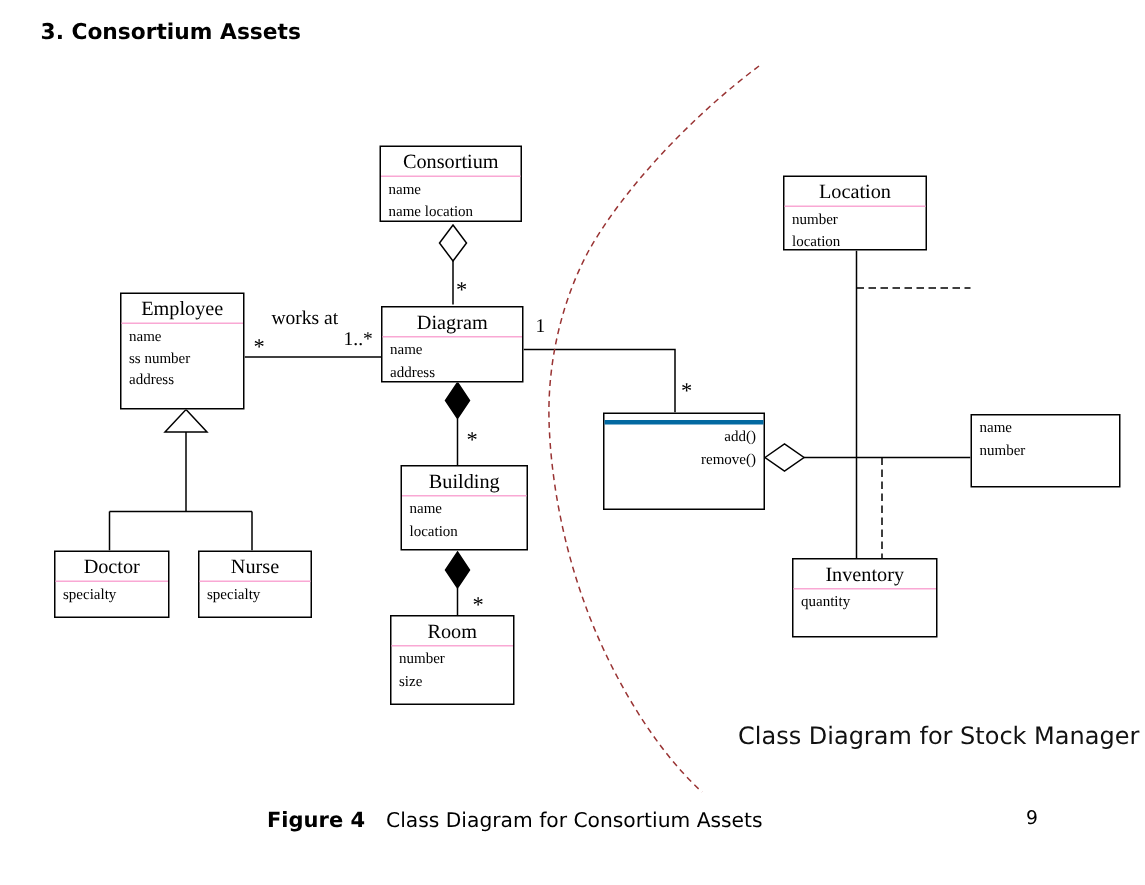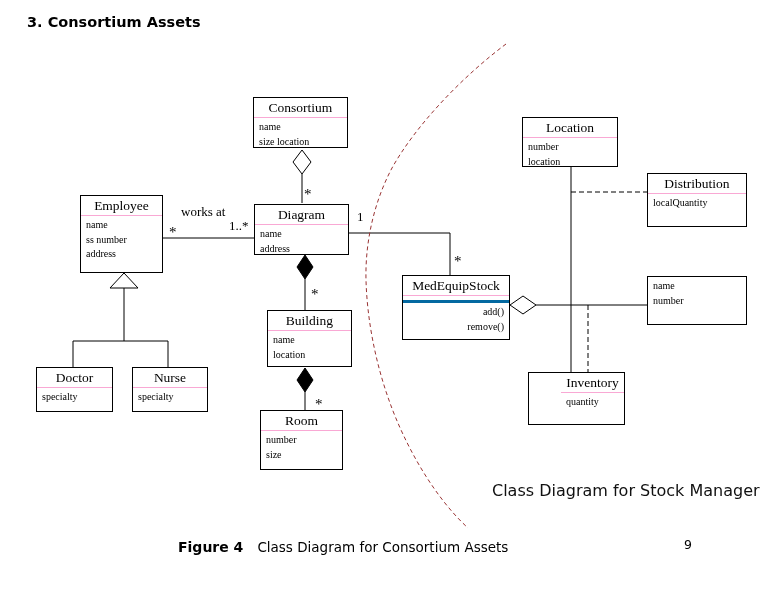--- a/index.html
+++ b/index.html
@@ -81,73 +81,66 @@
 
     <line x1="588" y1="305" x2="588" y2="372" stroke="#000" stroke-width="1" stroke-dasharray="5 3"></line>
 
     <path d="M506,44 C462,77 416,125 392,168 C375,200 365,240 366,280 C367,318 375,362 390,403 C404,442 432,495 468,528" fill="none" stroke="#993333" stroke-width="1" stroke-dasharray="4 3"></path>
   </svg>
 
   <div class="uml-box" style="left:253px;top:97px;width:95px;height:51px;">
       <div class="uml-title">Consortium</div>
       <div class="uml-comp">
         <div>name</div>
-        <div>size location</div>
+        <div>name location</div>
       </div>
     </div>
   <div class="uml-box" style="left:522px;top:117px;width:96px;height:50px;">
       <div class="uml-title">Location</div>
       <div class="uml-comp">
         <div>number</div>
         <div>location</div>
-      </div>
-    </div>
-  <div class="uml-box" style="left:647px;top:173px;width:100px;height:54px;">
-      <div class="uml-title">Distribution</div>
-      <div class="uml-comp">
-        <div>localQuantity</div>
       </div>
     </div>
   <div class="uml-box" style="left:80px;top:195px;width:83px;height:78px;">
       <div class="uml-title">Employee</div>
       <div class="uml-comp">
         <div>name</div>
         <div>ss number</div>
         <div>address</div>
       </div>
     </div>
   <div class="uml-box" style="left:254px;top:204px;width:95px;height:51px;">
       <div class="uml-title">Diagram</div>
       <div class="uml-comp">
         <div>name</div>
         <div>address</div>
       </div>
     </div>
   <div class="uml-box" style="left:402px;top:275px;width:108px;height:65px;">
-      <div class="uml-title">MedEquipStock</div>
       <div class="uml-comp empty"></div>
       <div class="uml-comp ops">
         <div>add()</div>
         <div>remove()</div>
       </div>
     </div>
   <div class="uml-box" style="left:647px;top:276px;width:100px;height:49px;">
       <div class="uml-comp">
         <div>name</div>
         <div>number</div>
       </div>
     </div>
   <div class="uml-box" style="left:267px;top:310px;width:85px;height:57px;">
       <div class="uml-title">Building</div>
       <div class="uml-comp">
         <div>name</div>
         <div>location</div>
       </div>
     </div>
-  <div class="uml-box" style="left:528px;top:372px;width:97px;height:53px;padding-left:32px;">
+  <div class="uml-box" style="left:528px;top:372px;width:97px;height:53px;">
       <div class="uml-title">Inventory</div>
       <div class="uml-comp">
         <div>quantity</div>
       </div>
     </div>
   <div class="uml-box" style="left:36px;top:367px;width:77px;height:45px;">
       <div class="uml-title">Doctor</div>
       <div class="uml-comp">
         <div>specialty</div>
       </div>

